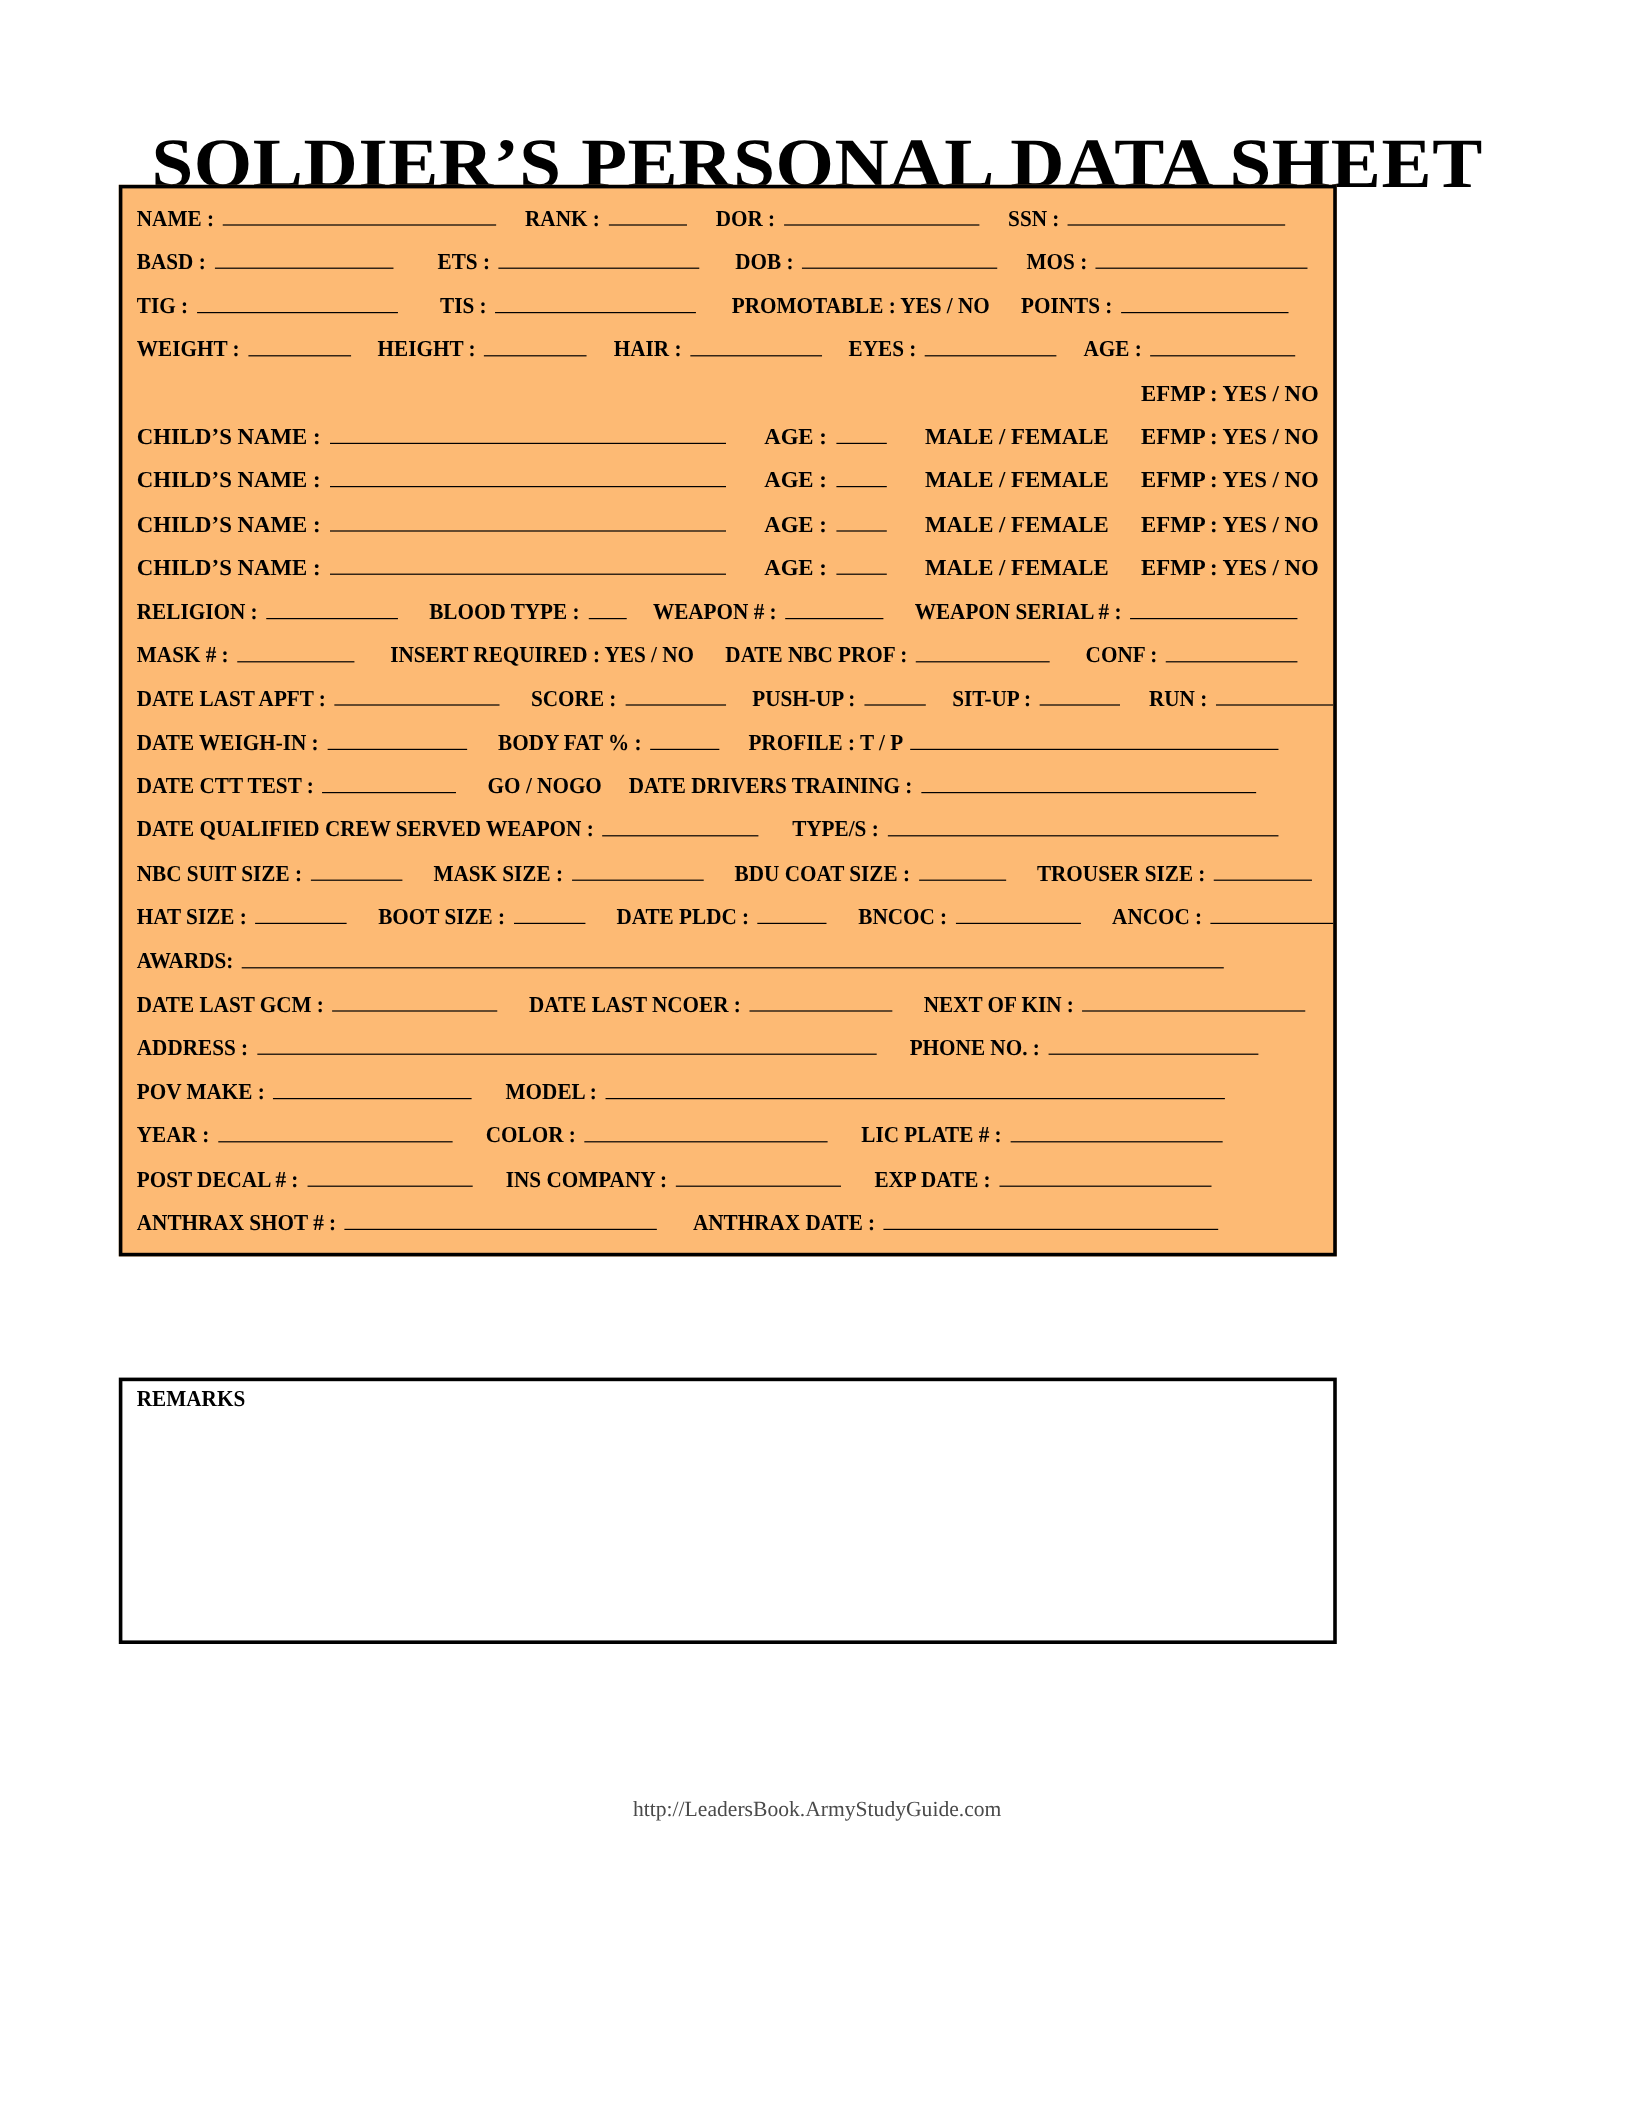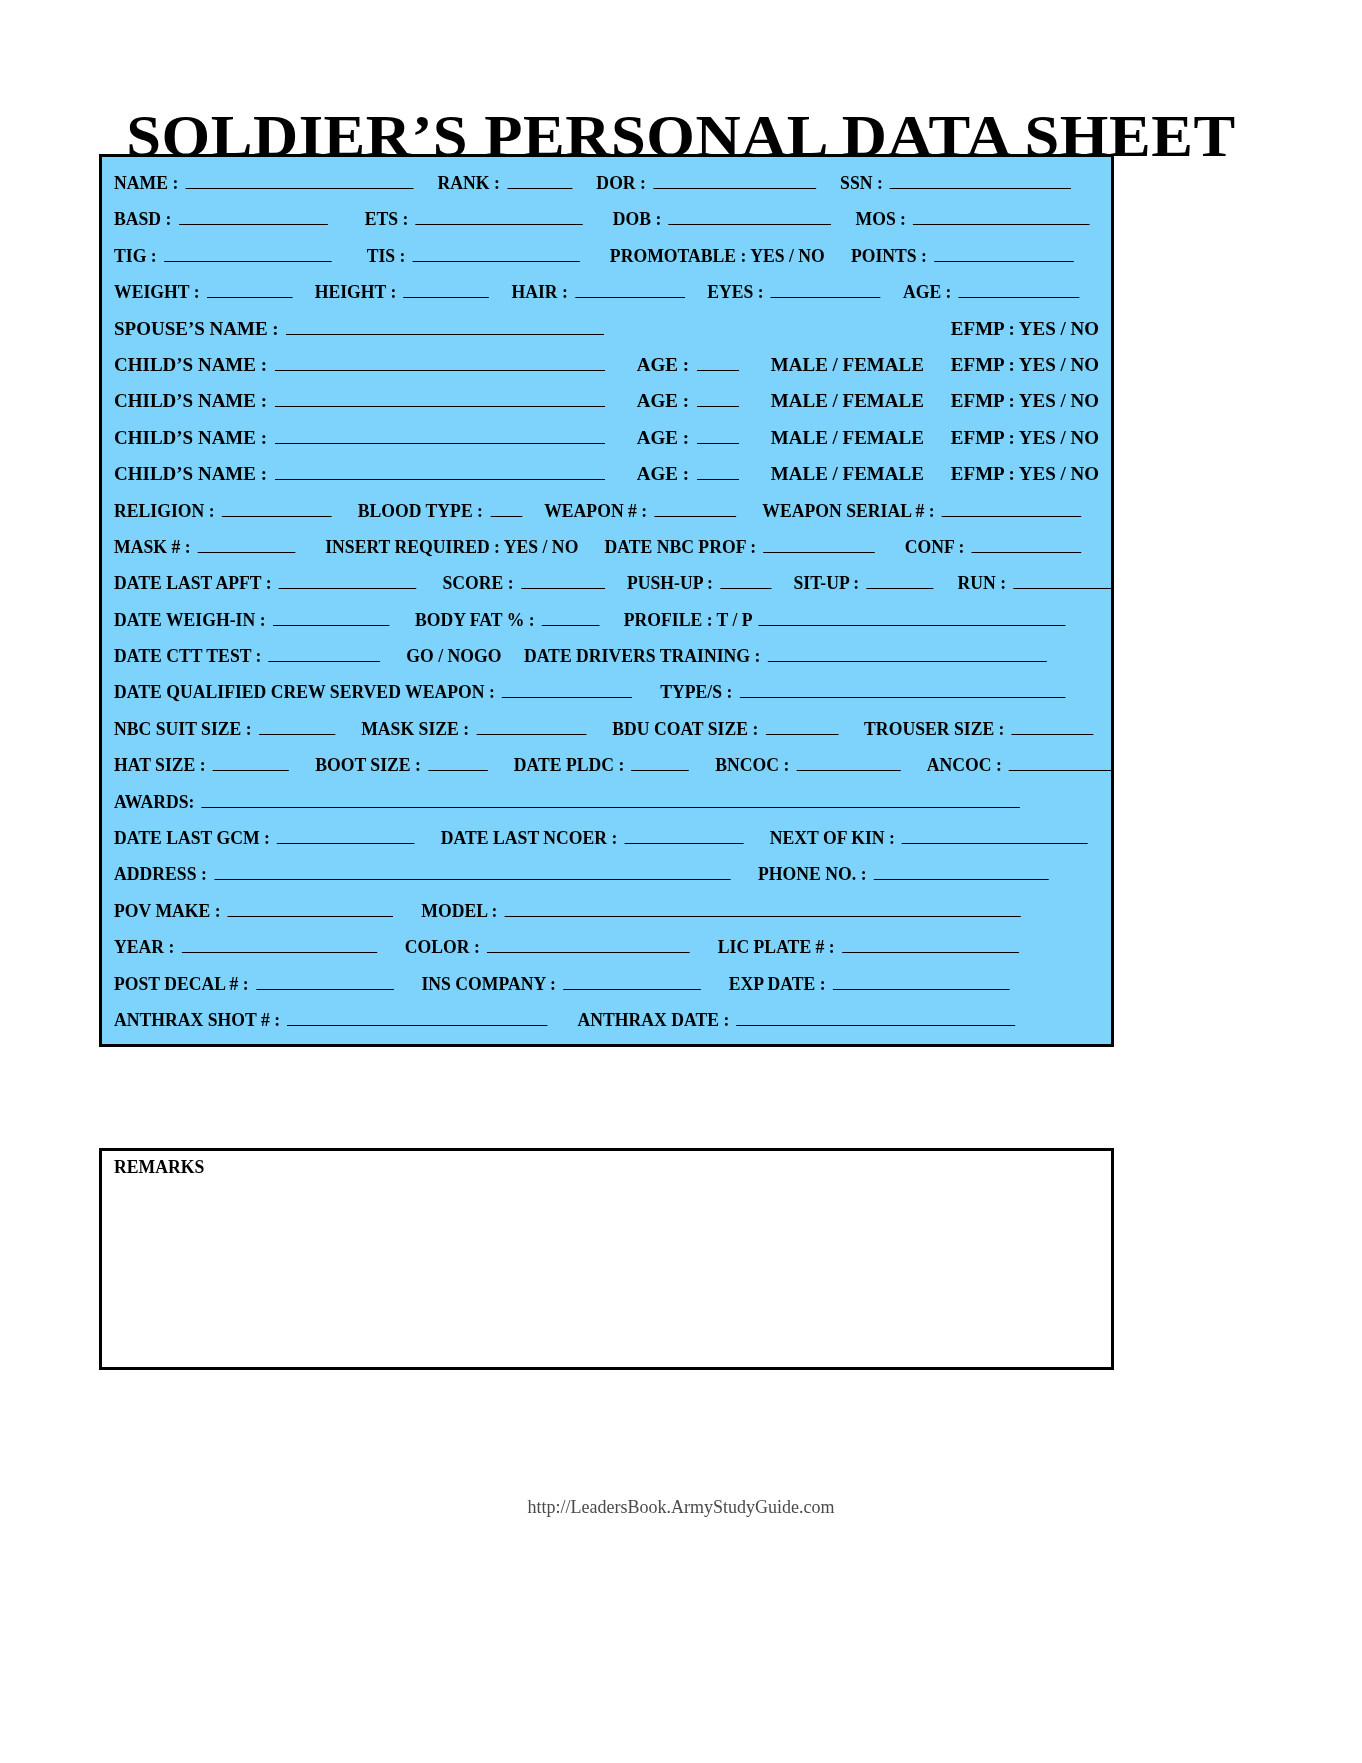--- a/index.html
+++ b/index.html
@@ -41,21 +41,21 @@
 
   
   .form-box {
     position: absolute;
     left: 99px;
     top: 154px;
     width: 1015px;
     border: 3px solid #000;
     box-sizing: border-box;
     padding: 8px 0 6px 0;
-    background: #7dd3fc;
+    background: #fdba74;
   }
 
   .remarks-box {
     position: absolute;
     left: 99px;
     top: 1148px;
     width: 1015px;
     height: 222px;
     border: 3px solid #000;
     box-sizing: border-box;
@@ -145,21 +145,21 @@
 
 <div class="page">
 
   <h1 class="title">SOLDIER’S PERSONAL DATA SHEET</h1>
 
   <div class="form-box" id="form-box">
       <div class="row"><span class="seg"><span class="lbl">NAME : </span><span class="fill" style="width: 245px;"></span><span style="display: inline-block; width: 24px;"></span><span class="lbl">RANK : </span><span class="fill" style="width: 70px;"></span><span style="display: inline-block; width: 24px;"></span><span class="lbl">DOR : </span><span class="fill" style="width: 175px;"></span><span style="display: inline-block; width: 24px;"></span><span class="lbl">SSN : </span><span class="fill" style="width: 195px;"></span></span></div>
       <div class="row"><span class="seg"><span class="lbl">BASD : </span><span class="fill" style="width: 160px;"></span><span style="display: inline-block; width: 38px;"></span><span class="lbl">ETS : </span><span class="fill" style="width: 180px;"></span><span style="display: inline-block; width: 30px;"></span><span class="lbl">DOB : </span><span class="fill" style="width: 175px;"></span><span style="display: inline-block; width: 24px;"></span><span class="lbl">MOS : </span><span class="fill" style="width: 190px;"></span></span></div>
       <div class="row"><span class="seg"><span class="lbl">TIG : </span><span class="fill" style="width: 180px;"></span><span style="display: inline-block; width: 36px;"></span><span class="lbl">TIS : </span><span class="fill" style="width: 180px;"></span><span style="display: inline-block; width: 30px;"></span><span class="lbl">PROMOTABLE : YES / NO</span><span style="display: inline-block; width: 28px;"></span><span class="lbl">POINTS : </span><span class="fill" style="width: 150px;"></span></span></div>
       <div class="row"><span class="seg"><span class="lbl">WEIGHT : </span><span class="fill" style="width: 92px;"></span><span style="display: inline-block; width: 22px;"></span><span class="lbl">HEIGHT : </span><span class="fill" style="width: 92px;"></span><span style="display: inline-block; width: 22px;"></span><span class="lbl">HAIR : </span><span class="fill" style="width: 118px;"></span><span style="display: inline-block; width: 22px;"></span><span class="lbl">EYES : </span><span class="fill" style="width: 118px;"></span><span style="display: inline-block; width: 22px;"></span><span class="lbl">AGE : </span><span class="fill" style="width: 130px;"></span></span></div>
-      <div class="row wide"><span class="seg"><span class="lbl">SPOUSE’S NAME : </span><span class="fill" style="width: 318px;"></span></span><span class="right-cell">EFMP : YES / NO</span></div>
+      <div class="row wide"><span class="right-cell">EFMP : YES / NO</span></div>
       <div class="row wide"><span class="seg"><span class="lbl">CHILD’S NAME : </span><span class="fill" style="width: 330px;"></span><span style="display: inline-block; width: 30px;"></span><span class="lbl">AGE : </span><span class="fill" style="width: 42px;"></span><span style="display: inline-block; width: 30px;"></span><span class="lbl">MALE / FEMALE</span></span><span class="right-cell">EFMP : YES / NO</span></div>
       <div class="row wide"><span class="seg"><span class="lbl">CHILD’S NAME : </span><span class="fill" style="width: 330px;"></span><span style="display: inline-block; width: 30px;"></span><span class="lbl">AGE : </span><span class="fill" style="width: 42px;"></span><span style="display: inline-block; width: 30px;"></span><span class="lbl">MALE / FEMALE</span></span><span class="right-cell">EFMP : YES / NO</span></div>
       <div class="row wide"><span class="seg"><span class="lbl">CHILD’S NAME : </span><span class="fill" style="width: 330px;"></span><span style="display: inline-block; width: 30px;"></span><span class="lbl">AGE : </span><span class="fill" style="width: 42px;"></span><span style="display: inline-block; width: 30px;"></span><span class="lbl">MALE / FEMALE</span></span><span class="right-cell">EFMP : YES / NO</span></div>
       <div class="row wide"><span class="seg"><span class="lbl">CHILD’S NAME : </span><span class="fill" style="width: 330px;"></span><span style="display: inline-block; width: 30px;"></span><span class="lbl">AGE : </span><span class="fill" style="width: 42px;"></span><span style="display: inline-block; width: 30px;"></span><span class="lbl">MALE / FEMALE</span></span><span class="right-cell">EFMP : YES / NO</span></div>
       <div class="row"><span class="seg"><span class="lbl">RELIGION : </span><span class="fill" style="width: 118px;"></span><span style="display: inline-block; width: 26px;"></span><span class="lbl">BLOOD TYPE : </span><span class="fill" style="width: 34px;"></span><span style="display: inline-block; width: 22px;"></span><span class="lbl">WEAPON # : </span><span class="fill" style="width: 88px;"></span><span style="display: inline-block; width: 26px;"></span><span class="lbl">WEAPON SERIAL # : </span><span class="fill" style="width: 150px;"></span></span></div>
       <div class="row"><span class="seg"><span class="lbl">MASK # : </span><span class="fill" style="width: 105px;"></span><span style="display: inline-block; width: 30px;"></span><span class="lbl">INSERT REQUIRED : YES / NO</span><span style="display: inline-block; width: 28px;"></span><span class="lbl">DATE NBC PROF : </span><span class="fill" style="width: 120px;"></span><span style="display: inline-block; width: 30px;"></span><span class="lbl">CONF : </span><span class="fill" style="width: 118px;"></span></span></div>
       <div class="row"><span class="seg"><span class="lbl">DATE LAST APFT : </span><span class="fill" style="width: 148px;"></span><span style="display: inline-block; width: 26px;"></span><span class="lbl">SCORE : </span><span class="fill" style="width: 90px;"></span><span style="display: inline-block; width: 22px;"></span><span class="lbl">PUSH-UP : </span><span class="fill" style="width: 55px;"></span><span style="display: inline-block; width: 22px;"></span><span class="lbl">SIT-UP : </span><span class="fill" style="width: 72px;"></span><span style="display: inline-block; width: 24px;"></span><span class="lbl">RUN : </span><span class="fill" style="width: 105px;"></span></span></div>
       <div class="row"><span class="seg"><span class="lbl">DATE WEIGH-IN : </span><span class="fill" style="width: 125px;"></span><span style="display: inline-block; width: 26px;"></span><span class="lbl">BODY FAT % : </span><span class="fill" style="width: 62px;"></span><span style="display: inline-block; width: 24px;"></span><span class="lbl">PROFILE : T / P </span><span class="fill" style="width: 330px;"></span></span></div>
       <div class="row"><span class="seg"><span class="lbl">DATE CTT TEST : </span><span class="fill" style="width: 120px;"></span><span style="display: inline-block; width: 26px;"></span><span class="lbl">GO / NOGO</span><span style="display: inline-block; width: 24px;"></span><span class="lbl">DATE DRIVERS TRAINING : </span><span class="fill" style="width: 300px;"></span></span></div>
       <div class="row"><span class="seg"><span class="lbl">DATE QUALIFIED CREW SERVED WEAPON : </span><span class="fill" style="width: 140px;"></span><span style="display: inline-block; width: 28px;"></span><span class="lbl">TYPE/S : </span><span class="fill" style="width: 350px;"></span></span></div>

